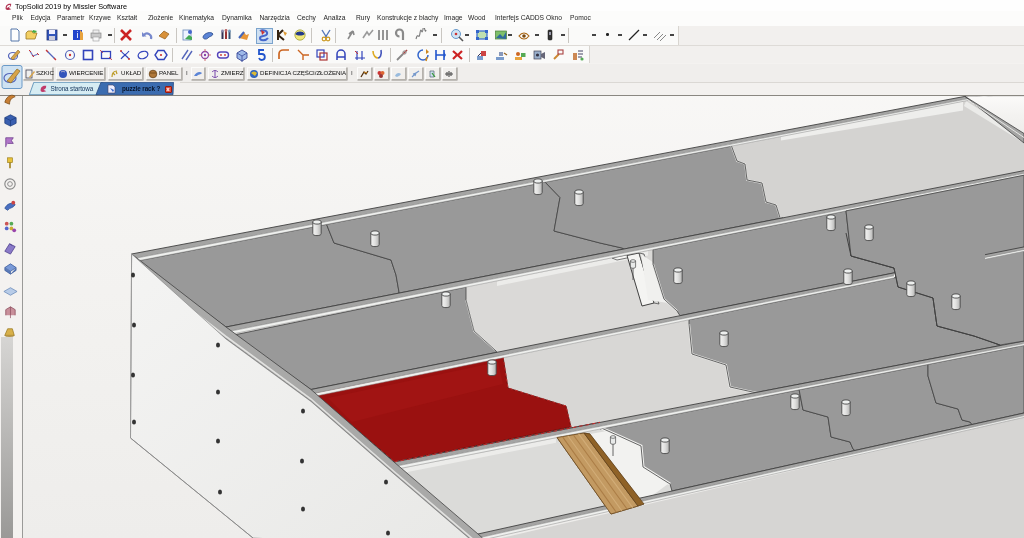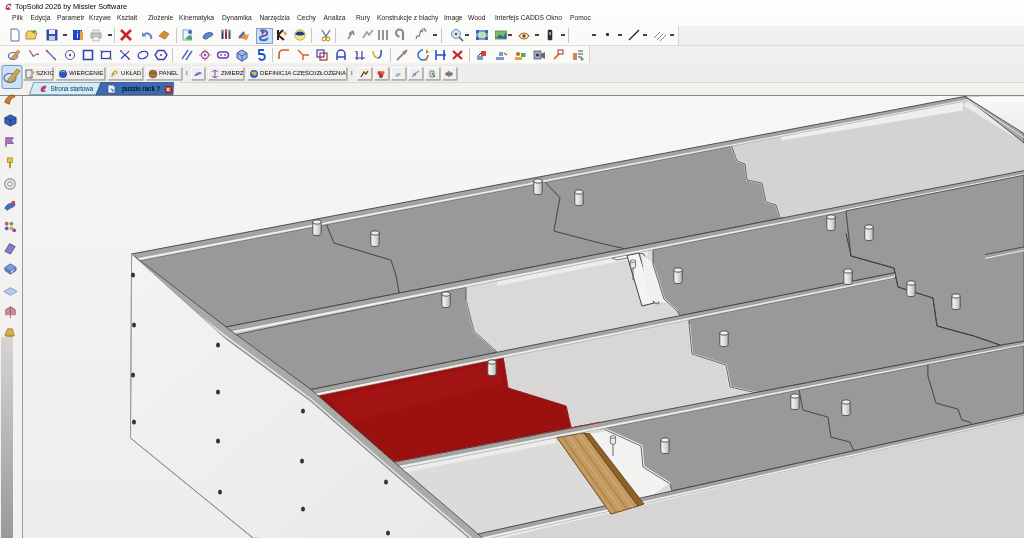--- a/index.html
+++ b/index.html
@@ -3,21 +3,21 @@
 * {margin:0;padding:0;box-sizing:border-box}
 body {width:1024px;height:538px;overflow:hidden;font-family:"Liberation Sans",sans-serif;background:#f4f2f0;position:relative}
 .t {position:absolute;white-space:nowrap}
 </style></head>
 <body>
 <div class="t" style="left:0;top:0;width:1024px;height:11px;background:#fefefe"></div>
 <svg style="position:absolute;left:4px;top:1.5px" width="9" height="9" viewBox="0 0 10 10">
     <path d="M2 8C1 4 4 1 8 2 8 5 7 6 5 6 6 7 7 7 8 8 5 9 3 9 2 8z" fill="#b03050"></path>
     <path d="M3 7C3 4 5 3 7 3.5 6.7 5 6 5.5 5 5.5" fill="#fff"></path>
   </svg>
-<span class="t" style="left:15px;top:2px;font-size:7.3px;color:#000">TopSolid 2026 by Missler Software</span>
+<span class="t" style="left:15px;top:2px;font-size:7.3px;color:#000">TopSolid 2019 by Missler Software</span>
 <div class="t" style="left:0;top:11px;width:1024px;height:15px;background:#fcfcfb;font-size:6.7px;color:#1f1f1f">
     <span style="position:absolute;left:12px;top:3px">Plik</span>
     <span style="position:absolute;left:30.5px;top:3px">Edycja</span>
     <span style="position:absolute;left:57px;top:3px">Parametr</span>
     <span style="position:absolute;left:89px;top:3px">Krzywe</span>
     <span style="position:absolute;left:117px;top:3px">Kształt</span>
     <span style="position:absolute;left:148px;top:3px">Złożenie</span>
     <span style="position:absolute;left:179px;top:3px">Kinematyka</span>
     <span style="position:absolute;left:222px;top:3px">Dynamika</span>
     <span style="position:absolute;left:259.5px;top:3px">Narzędzia</span>

